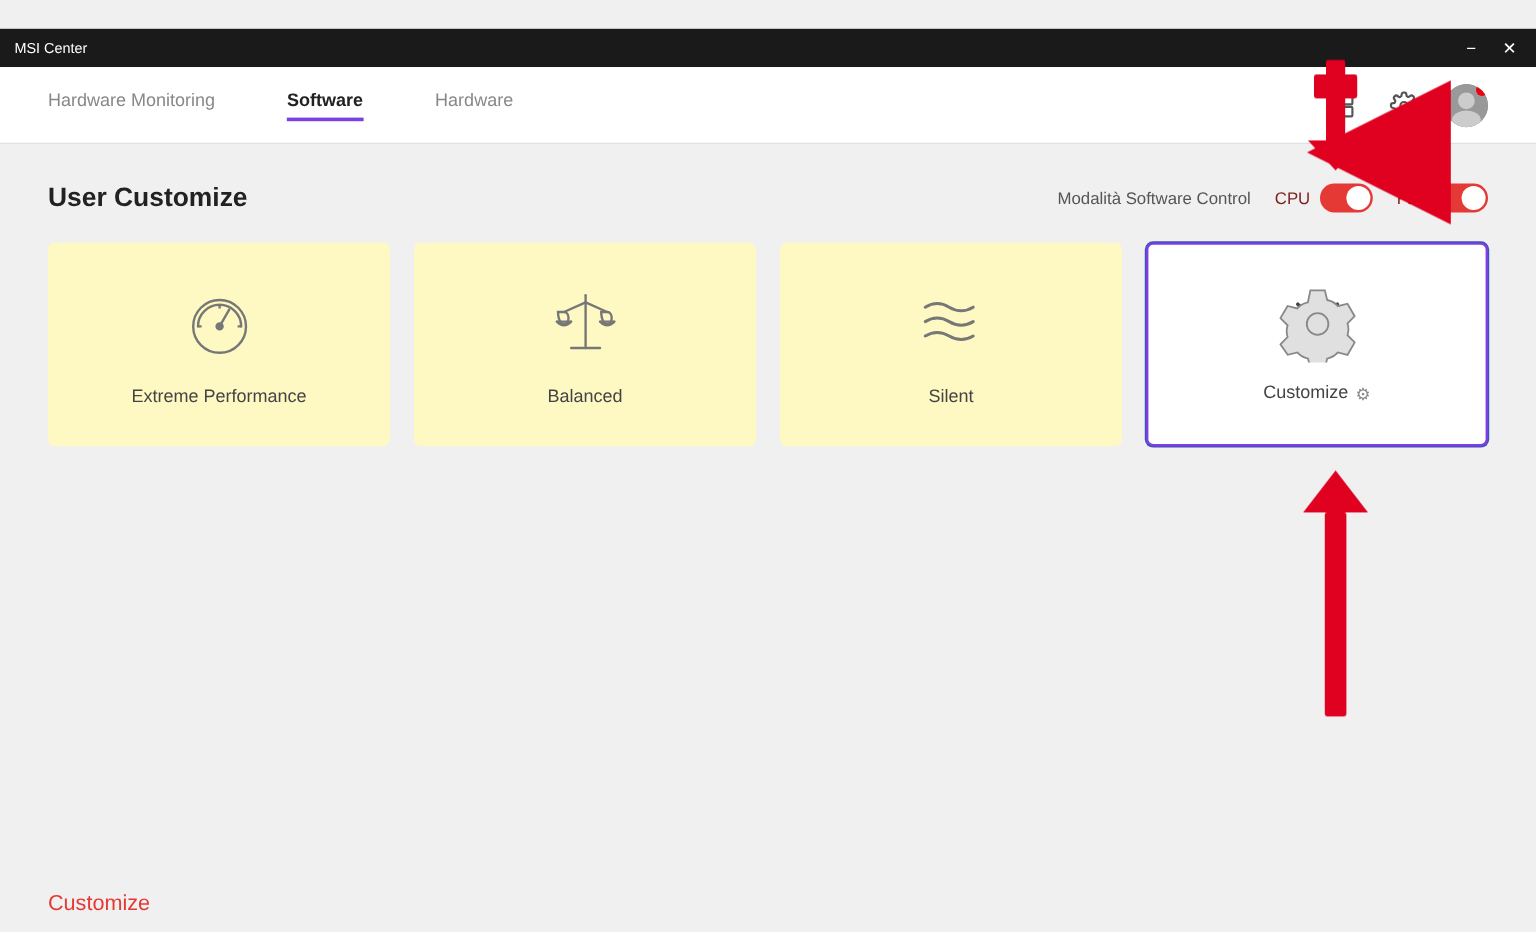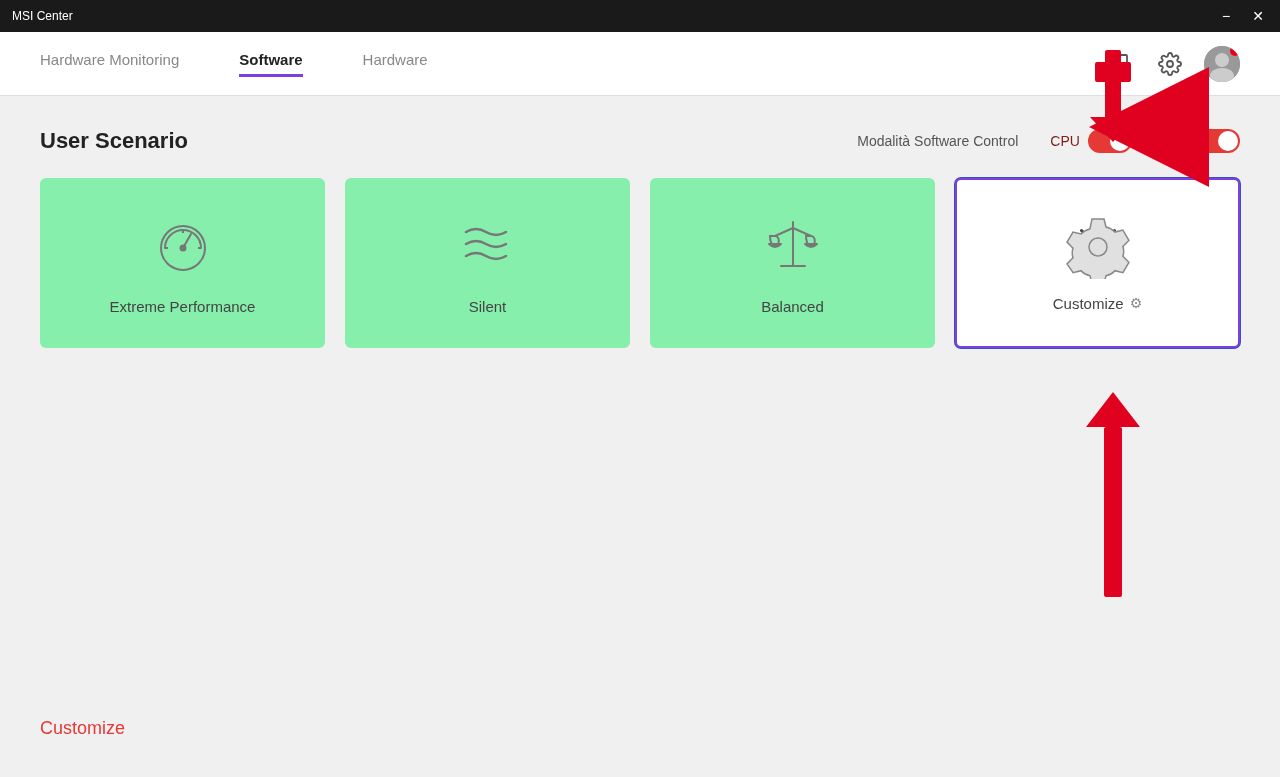--- a/index.html
+++ b/index.html
@@ -6,20 +6,21 @@
     body { font-family: 'Segoe UI', Arial, sans-serif; background: #f0f0f0; width: 1280px; height: 777px; overflow: hidden; }
 
     
     .titlebar {
       background: #1a1a1a;
       height: 32px;
       display: flex;
       align-items: center;
       justify-content: space-between;
       padding: 0 12px;
+      margin-top: 24px;
     }
     .titlebar-title {
       color: #fff;
       font-size: 12px;
     }
     .titlebar-controls {
       display: flex;
       gap: 12px;
     }
     .titlebar-btn {
@@ -115,21 +116,21 @@
       margin-bottom: 24px;
     }
     .section-title {
       font-size: 22px;
       font-weight: 600;
       color: #222;
     }
     .controls-row {
       display: flex;
       align-items: center;
-      gap: 32px;
+      gap: 20px;
     }
     .control-label {
       font-size: 14px;
       color: #555;
     }
     .toggle-group {
       display: flex;
       align-items: center;
       gap: 8px;
     }
@@ -157,21 +158,21 @@
     }
 
     
     .cards-row {
       display: flex;
       gap: 20px;
       margin-bottom: 12px;
     }
     .card {
       flex: 1;
-      background: #86efac;
+      background: #fef9c3;
       border-radius: 6px;
       display: flex;
       flex-direction: column;
       align-items: center;
       justify-content: center;
       padding: 30px 20px;
       cursor: pointer;
       border: 2px solid transparent;
       min-height: 170px;
     }
@@ -285,21 +286,21 @@
           <ellipse cx="18" cy="30" rx="12" ry="8" fill="#ccc"></ellipse>
         </svg>
         <div class="avatar-dot"></div>
       </div>
     </div>
   </div>
 
   <div class="content">
 
     <div class="section-header">
-      <span class="section-title">User Scenario</span>
+      <span class="section-title">User Customize</span>
       <div class="controls-row">
         <span class="control-label">Modalità Software Control</span>
         <div class="toggle-group">
           <span class="toggle-label">CPU</span>
           <div class="toggle"></div>
         </div>
         <div class="toggle-group">
           <span class="toggle-label">Fan</span>
           <div class="toggle"></div>
         </div>
@@ -316,52 +317,52 @@
               <path d="M14 36 A18 18 0 0 1 50 36" stroke-linecap="round"></path>
               <line x1="32" y1="36" x2="40" y2="22" stroke-linecap="round" stroke-width="2"></line>
               <circle cx="32" cy="36" r="2.5" fill="#777"></circle>
 
               <line x1="14" y1="36" x2="17" y2="36"></line>
               <line x1="50" y1="36" x2="47" y2="36"></line>
               <line x1="32" y1="18" x2="32" y2="21"></line>
             </svg>
           </div>
           <span class="card-label">Extreme Performance</span>
+        </div>
+
+        <div class="card">
+          <div class="card-icon">
+            <svg width="64" height="64" viewBox="0 0 64 64" fill="none" stroke="#777" stroke-width="2">
+              <line x1="32" y1="10" x2="32" y2="54" stroke-linecap="round"></line>
+              <line x1="20" y1="54" x2="44" y2="54" stroke-linecap="round"></line>
+              <line x1="32" y1="16" x2="14" y2="24" stroke-linecap="round"></line>
+              <line x1="32" y1="16" x2="50" y2="24" stroke-linecap="round"></line>
+              <path d="M9 24 C9 24 9 34 14 34 C19 34 19 24 14 24 Z" fill="none"></path>
+              <path d="M45 24 C45 24 45 34 50 34 C55 34 55 24 50 24 Z" fill="none"></path>
+
+              <path d="M8 32 Q14 38 20 32" stroke-linecap="round" fill="none"></path>
+              <path d="M44 32 Q50 38 56 32" stroke-linecap="round" fill="none"></path>
+              <line x1="8" y1="32" x2="20" y2="32"></line>
+              <line x1="44" y1="32" x2="56" y2="32"></line>
+            </svg>
+          </div>
+          <span class="card-label">Balanced</span>
         </div>
 
         <div class="card">
           <div class="card-icon">
             <svg width="64" height="64" viewBox="0 0 64 64" fill="none" stroke="#777" stroke-width="2.5" stroke-linecap="round">
               <path d="M10 20 Q20 14 30 20 Q40 26 50 20"></path>
               <path d="M10 32 Q20 26 30 32 Q40 38 50 32"></path>
               <path d="M10 44 Q20 38 30 44 Q40 50 50 44"></path>
             </svg>
           </div>
           <span class="card-label">Silent</span>
         </div>
 
-        <div class="card">
-          <div class="card-icon">
-            <svg width="64" height="64" viewBox="0 0 64 64" fill="none" stroke="#777" stroke-width="2">
-              <line x1="32" y1="10" x2="32" y2="54" stroke-linecap="round"></line>
-              <line x1="20" y1="54" x2="44" y2="54" stroke-linecap="round"></line>
-              <line x1="32" y1="16" x2="14" y2="24" stroke-linecap="round"></line>
-              <line x1="32" y1="16" x2="50" y2="24" stroke-linecap="round"></line>
-              <path d="M9 24 C9 24 9 34 14 34 C19 34 19 24 14 24 Z" fill="none"></path>
-              <path d="M45 24 C45 24 45 34 50 34 C55 34 55 24 50 24 Z" fill="none"></path>
-
-              <path d="M8 32 Q14 38 20 32" stroke-linecap="round" fill="none"></path>
-              <path d="M44 32 Q50 38 56 32" stroke-linecap="round" fill="none"></path>
-              <line x1="8" y1="32" x2="20" y2="32"></line>
-              <line x1="44" y1="32" x2="56" y2="32"></line>
-            </svg>
-          </div>
-          <span class="card-label">Balanced</span>
-        </div>
-
         <div class="card active">
 
           <div style="margin-bottom:12px;">
             <svg width="64" height="64" viewBox="0 0 64 64">
               <g fill="none" stroke="#444" stroke-width="2.2">
                 <circle cx="32" cy="32" r="9"></circle>
                 <path d="M32 8v6M32 50v6M8 32h6M50 32h6M15.5 15.5l4.2 4.2M44.3 44.3l4.2 4.2M48.5 15.5l-4.2 4.2M19.7 44.3l-4.2 4.2" stroke-linecap="round" stroke-width="3"></path>
                 <path stroke-linecap="round" stroke-width="3" d="
                   M32 4 L34 14 L30 14 Z
                 " fill="#555" stroke="none"></path>

